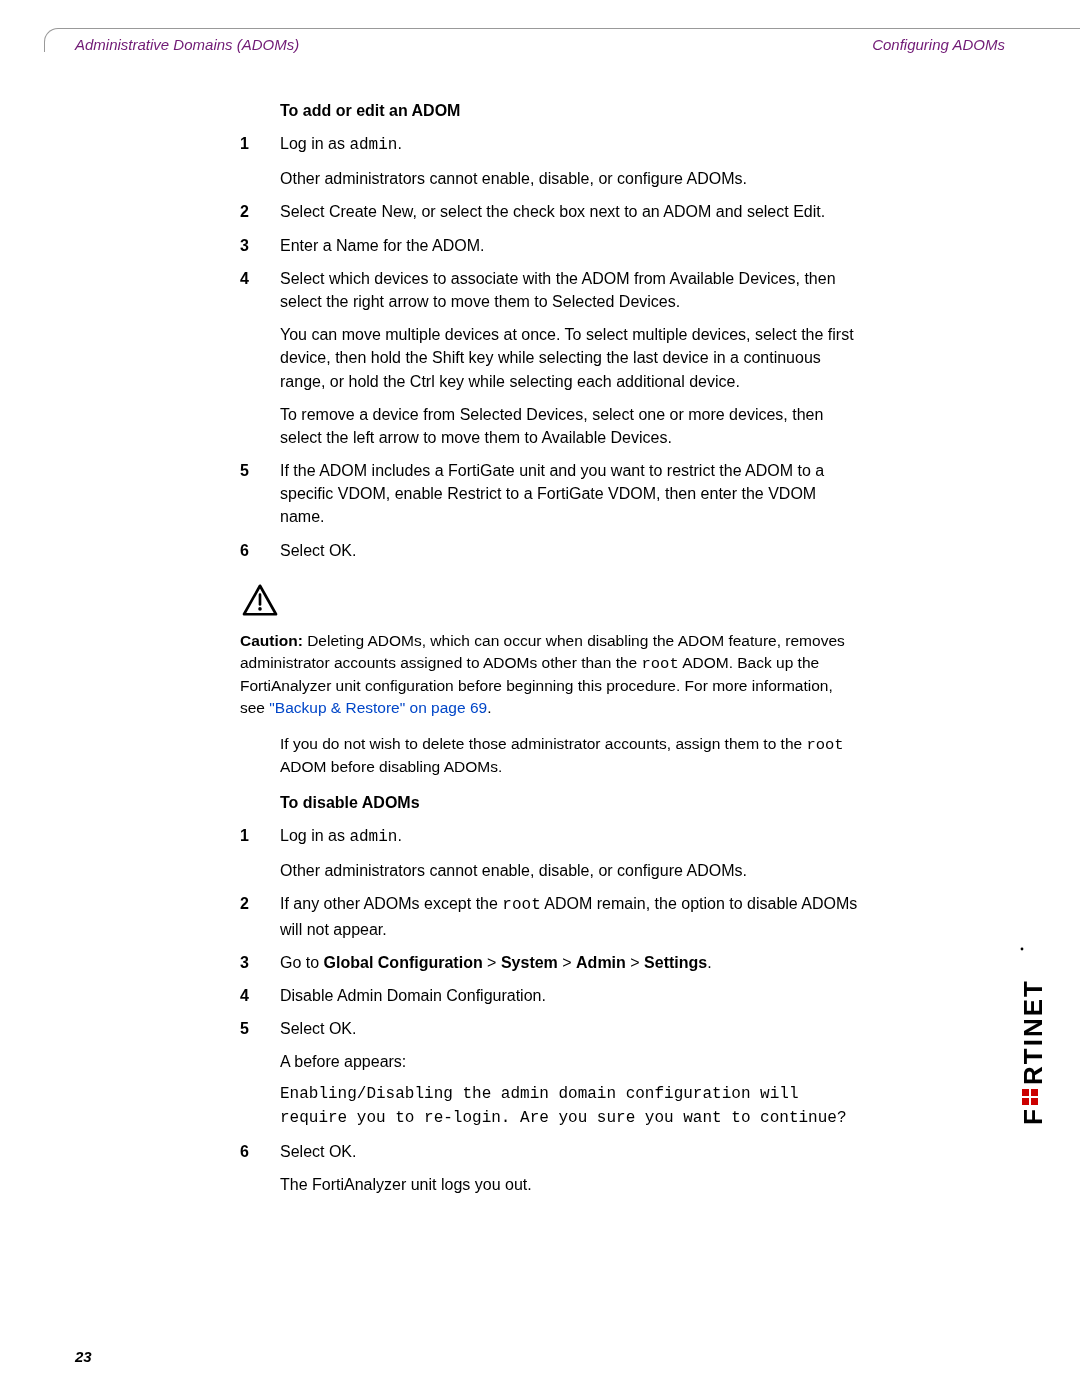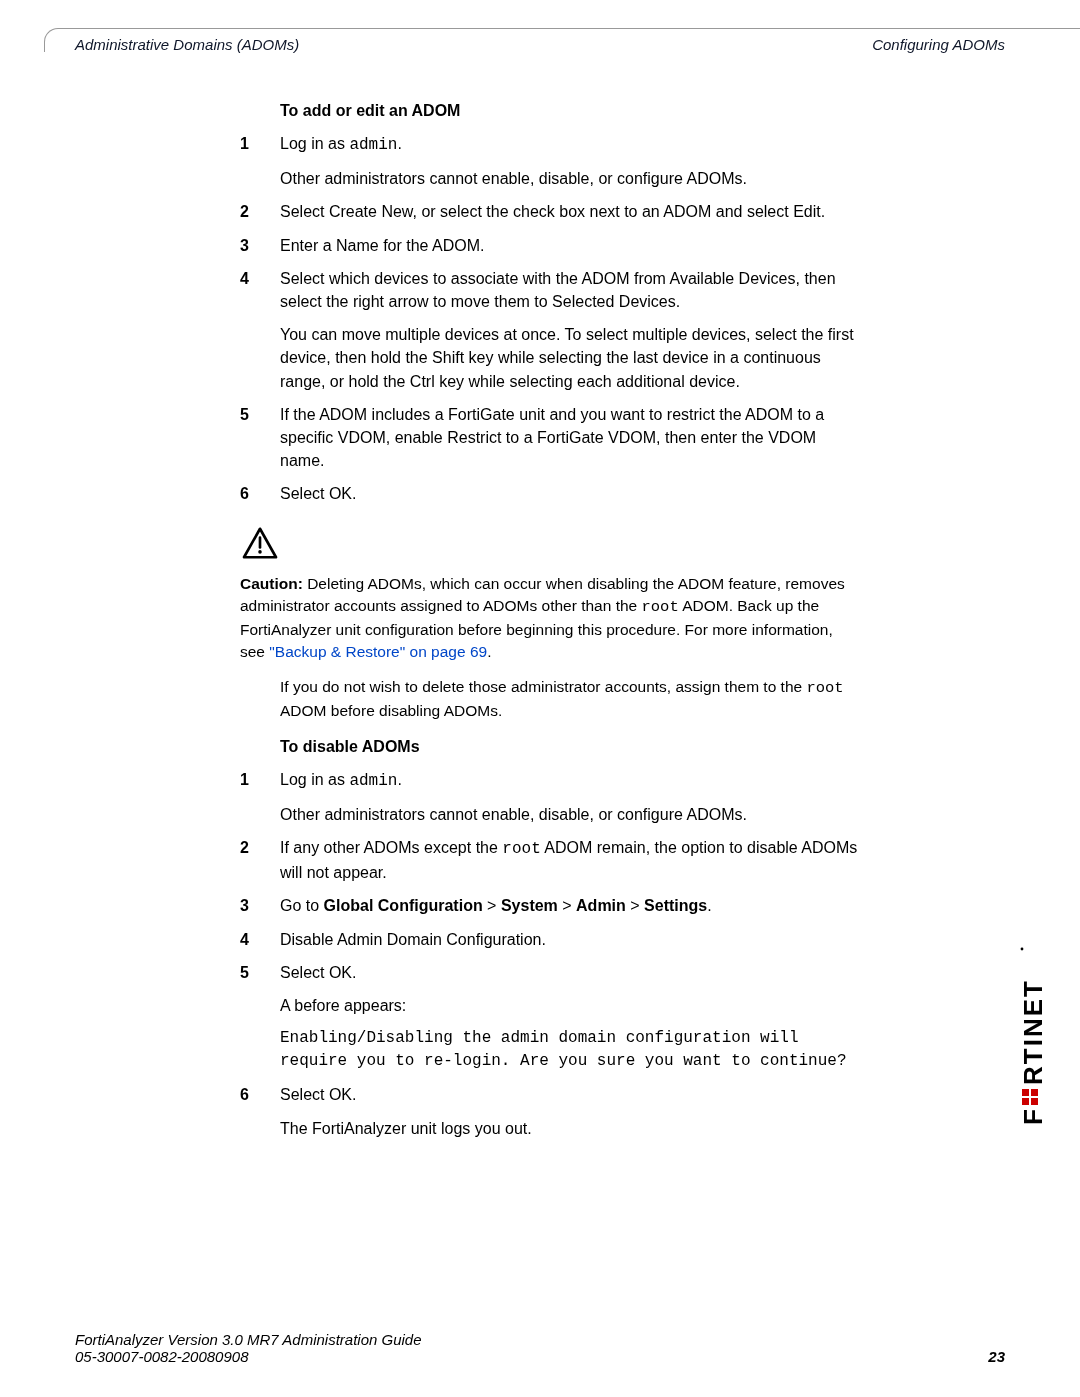--- a/index.html
+++ b/index.html
@@ -23,21 +23,21 @@
   }
   .header {
     position: absolute;
     top: 36px;
     left: 75px;
     right: 75px;
     display: flex;
     justify-content: space-between;
     font-style: italic;
     font-size: 15px;
-    color: #0f172a;
+    color: #701a75;
   }
   .content {
     position: absolute;
     top: 86px;
     left: 240px;
     width: 620px;
   }
   .heading {
     font-weight: bold;
     font-size: 16px;
@@ -141,20 +141,21 @@
     <div class="step-body">
       <p>Enter a Name for the ADOM.</p>
     </div>
   </div>
 
   <div class="step">
     <div class="step-num">4</div>
     <div class="step-body">
       <p>Select which devices to associate with the ADOM from Available Devices, then select the right arrow to move them to Selected Devices.</p>
       <p>You can move multiple devices at once. To select multiple devices, select the first device, then hold the Shift key while selecting the last device in a continuous range, or hold the Ctrl key while selecting each additional device.</p>
+      <p>To remove a device from Selected Devices, select one or more devices, then select the left arrow to move them to Available Devices.</p>
     </div>
   </div>
 
   <div class="step">
     <div class="step-num">5</div>
     <div class="step-body">
       <p>If the ADOM includes a FortiGate unit and you want to restrict the ADOM to a specific VDOM, enable Restrict to a FortiGate VDOM, then enter the VDOM name.</p>
     </div>
   </div>
 
@@ -240,18 +241,14 @@
       <rect x="29" y="4" width="7" height="7" fill="#c00"></rect>
       <rect x="20" y="13" width="7" height="7" fill="#c00"></rect>
       <rect x="29" y="13" width="7" height="7" fill="#c00"></rect>
       <text x="40" y="24" font-family="Arial" font-size="26" font-weight="900" letter-spacing="2" fill="#000">RTINET</text>
       <circle cx="176" cy="4" r="1.4" fill="#000"></circle>
     </g>
   </svg>
 </div>
 
 <div class="footer">
-  <div class="footer-left">
-    <div>FortiAnalyzer Version 3.0 MR7 Administration Guide</div>
-    <div>05-30007-0082-20080908</div>
-  </div>
   <div class="footer-right">23</div>
 </div>
 
 </body></html>

